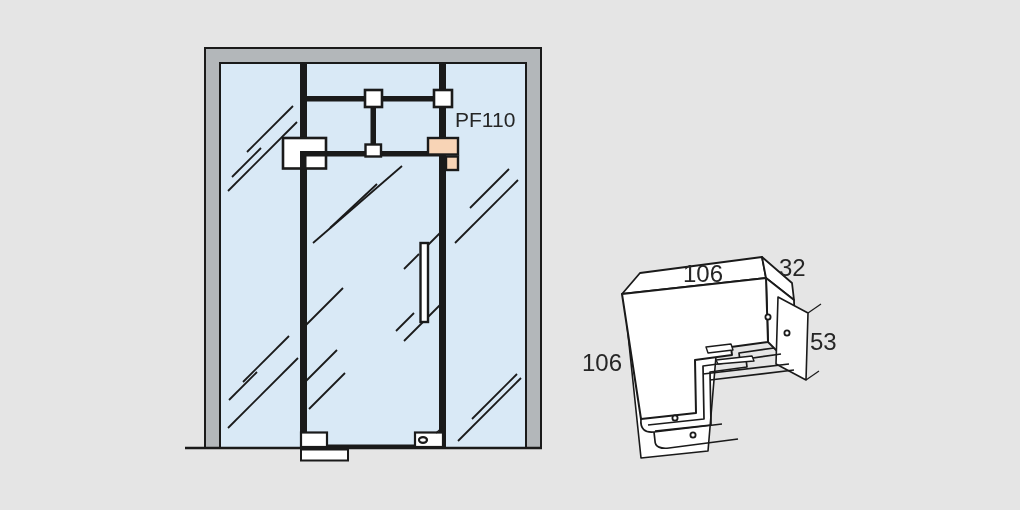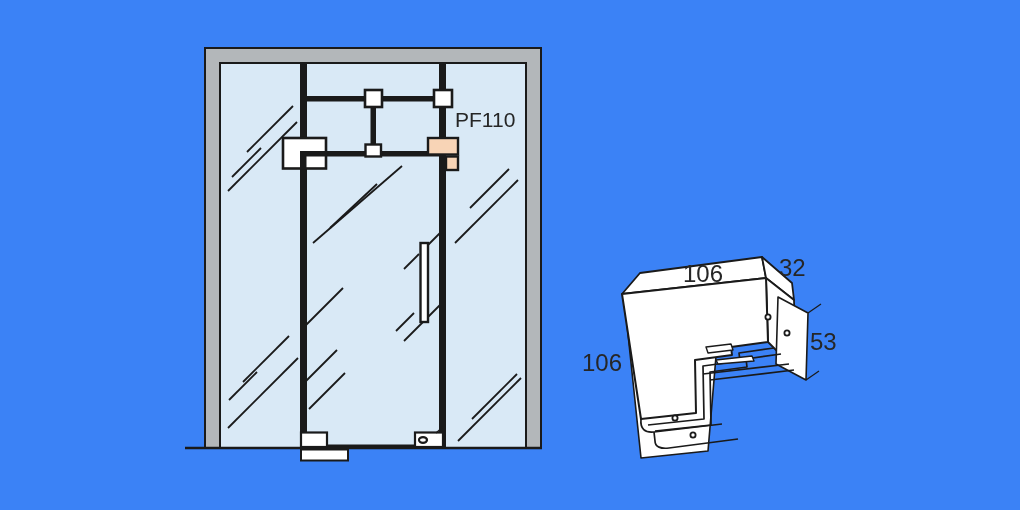--- a/index.html
+++ b/index.html
@@ -1,16 +1,16 @@
 <!DOCTYPE html>
 <html><head>
 <meta charset="utf-8">
 <style>
   html,body{margin:0;padding:0;background:#ffffff;}
-  .stage{position:relative;width:1020px;height:510px;background:#3b82f6;overflow:hidden;
+  .stage{position:relative;width:1020px;height:510px;background:#e5e5e5;overflow:hidden;
          font-family:"Liberation Sans", sans-serif;}
   svg{position:absolute;left:0;top:0;display:block;}
   text{font-family:"Liberation Sans", sans-serif;fill:#262626;}
   .dim{font-size:24px;}
   .prod{font-size:21px;}
 </style>
 </head>
 <body>
 
 <div class="stage">

